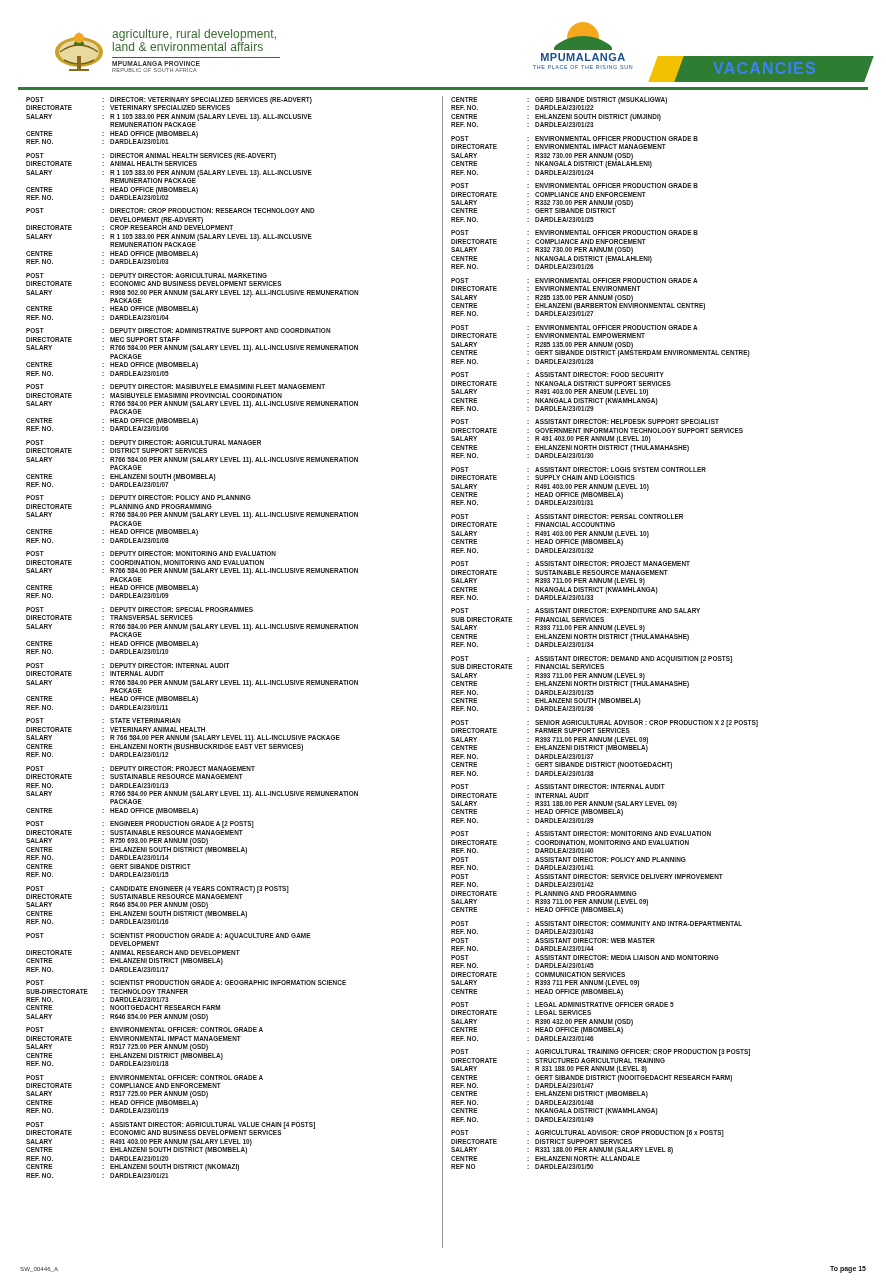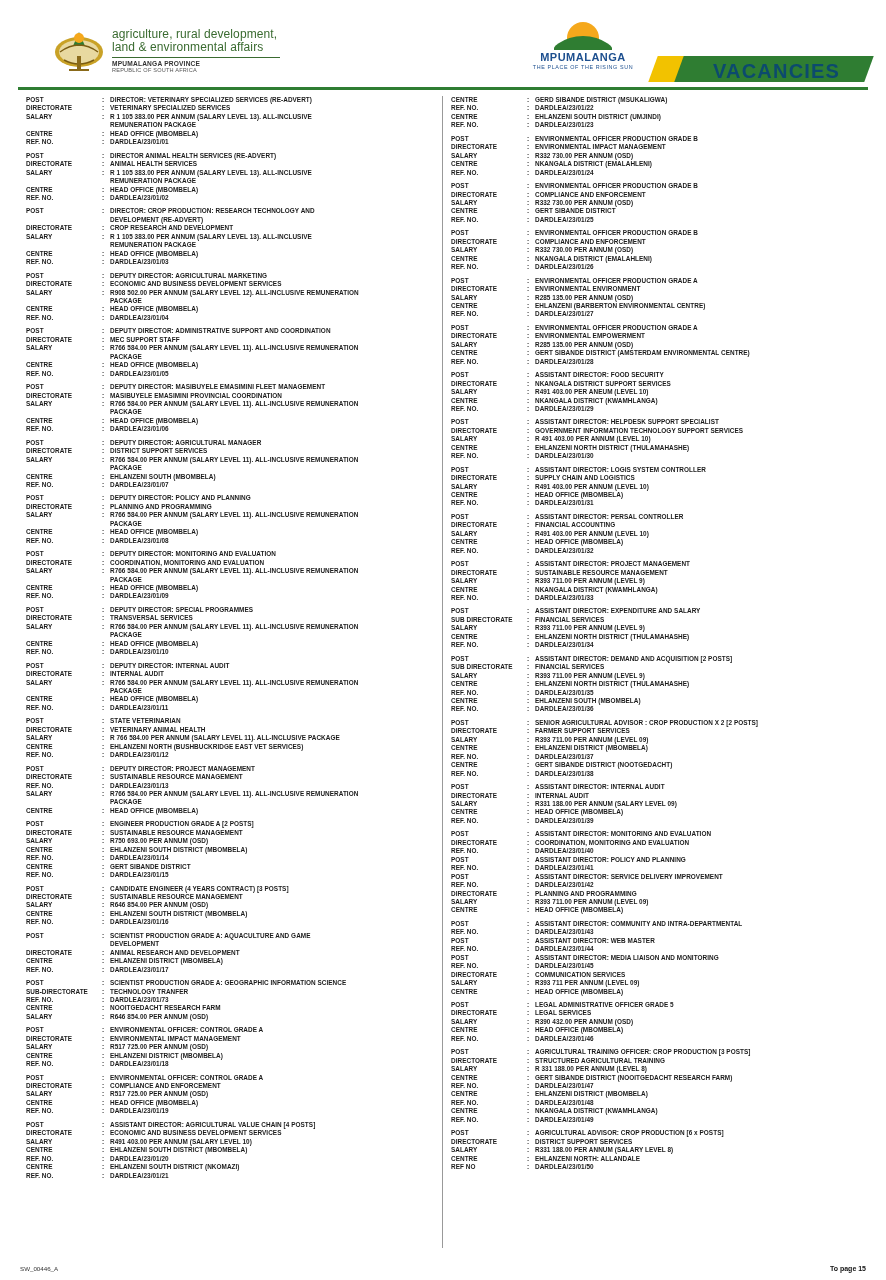--- a/index.html
+++ b/index.html
@@ -122,23 +122,23 @@
     position: absolute;
     left: 26px; top: 0;
     width: 190px; height: 26px;
     background: #2f7d32;
     transform: skewX(-20deg);
   }
   .vac-label {
     position: absolute;
     left: 60px;
     top: 4px;
-    font-size: 20px;
+    font-size: 16px;
     font-weight: bold;
-    color: #0c4a6e;
+    color: #3b82f6;
     letter-spacing: 1.2px;
   }
   .header-rule {
     position: absolute;
     left: 0;
     right: 0;
     bottom: 0;
     height: 3px;
     background: #2f7d32;
   }

